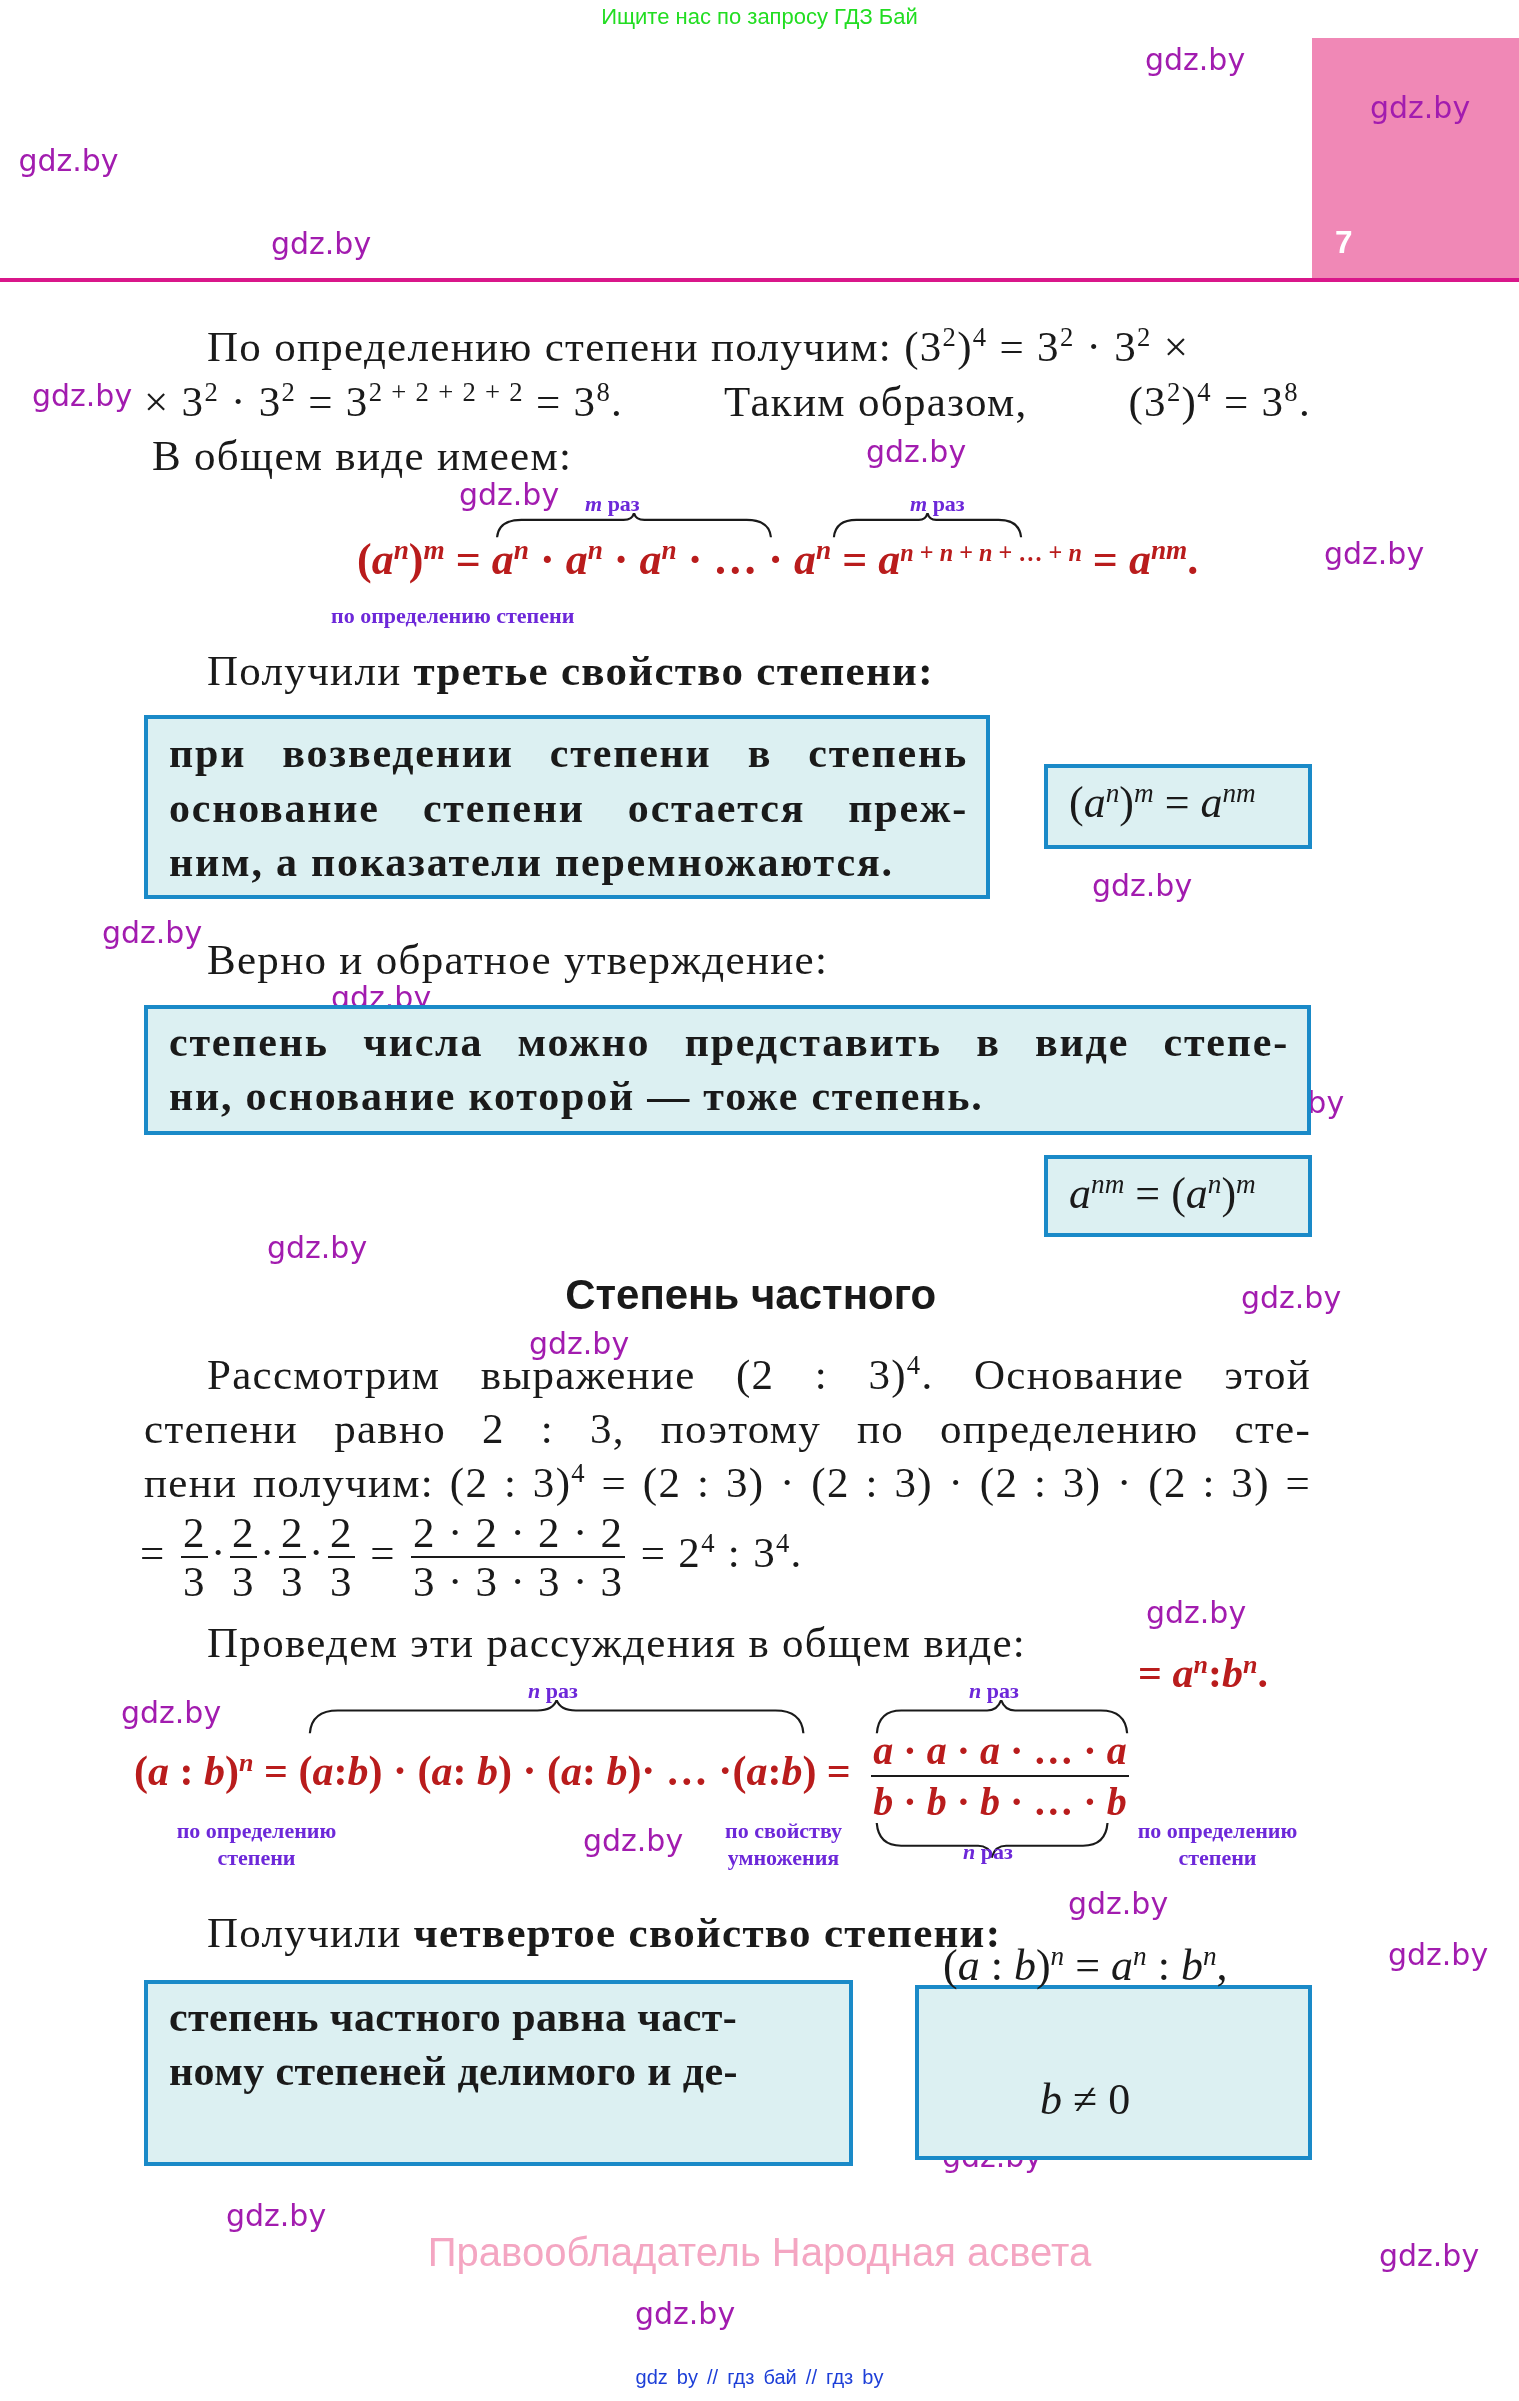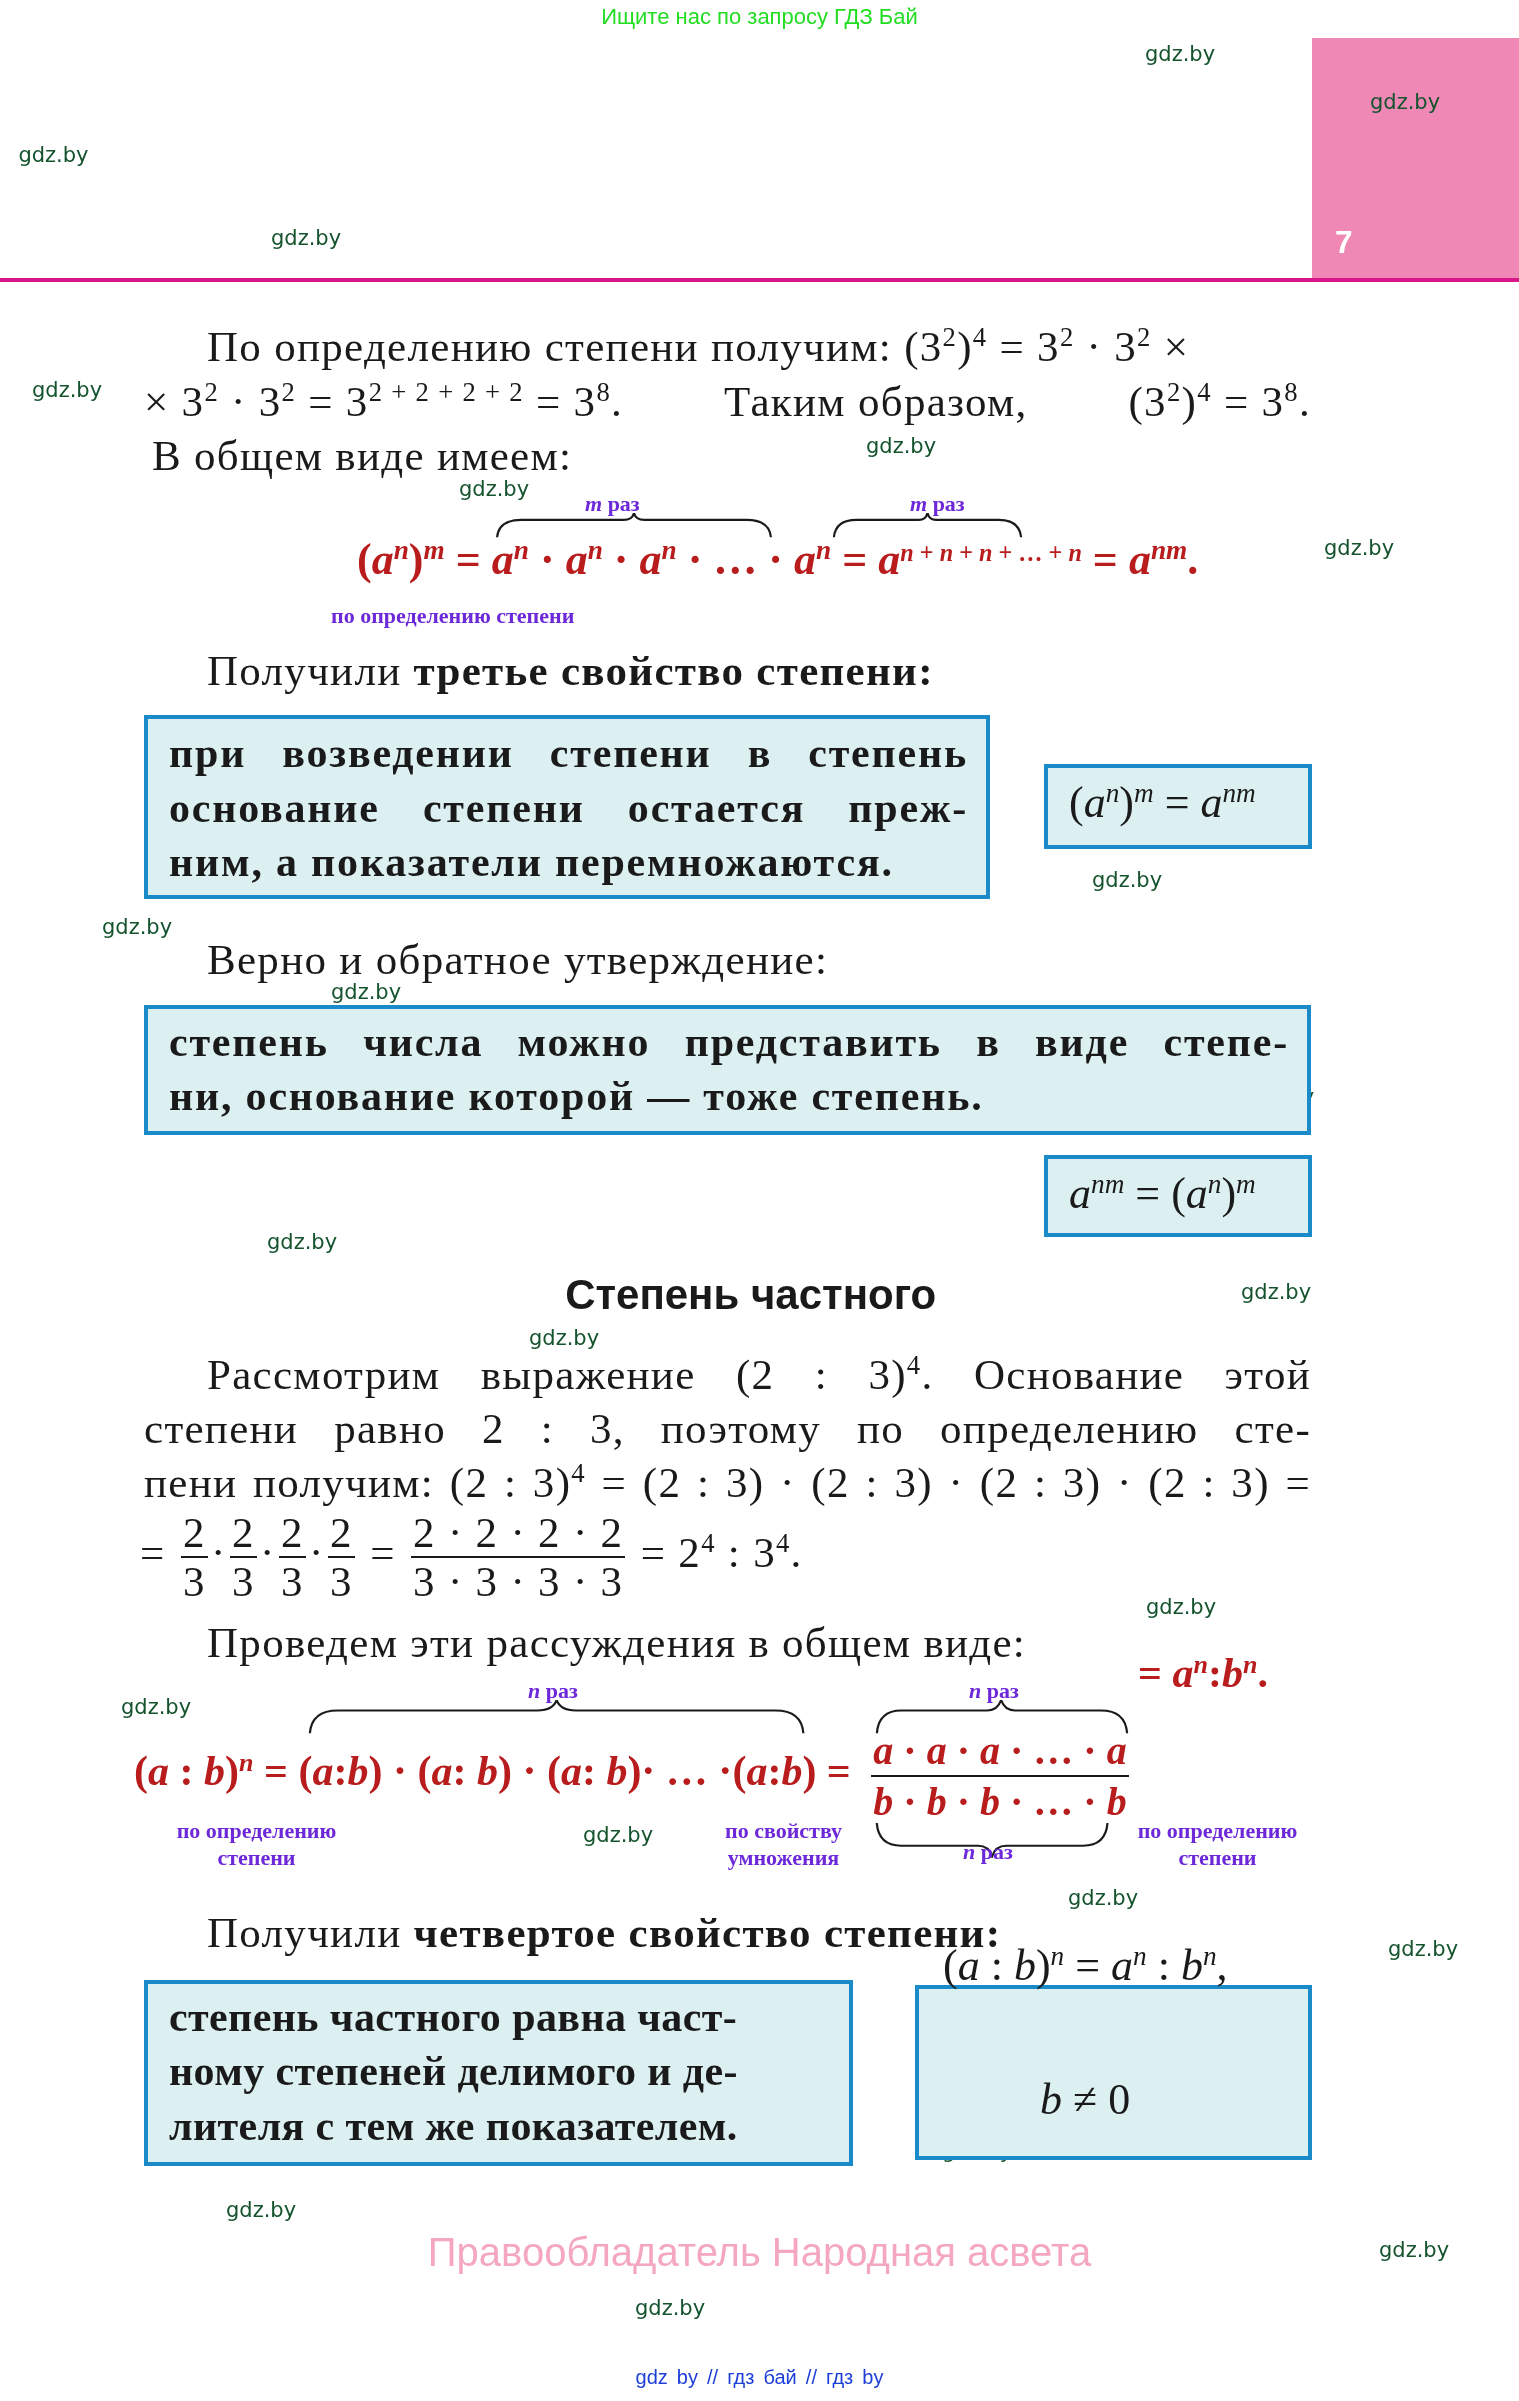--- a/index.html
+++ b/index.html
@@ -1,18 +1,18 @@
 <!DOCTYPE html>
 <html style="font-size:14px"><head>
 <meta charset="utf-8">
 <style>
   html,body{margin:0;padding:0;background:#fff;}
   #page{position:relative;width:1519px;height:2401px;overflow:hidden;background:#fff;color:#1a1a1a;
     font-family:"DejaVu Serif","Liberation Serif",serif;}
-  .wm{position:absolute;font-family:"DejaVu Sans","Liberation Sans",sans-serif;font-size:21px;color:#14532d;white-space:nowrap;}
+  .wm{position:absolute;font-family:"DejaVu Sans","Liberation Sans",sans-serif;font-size:30px;color:#a21caf;white-space:nowrap;}
   .top-banner{position:absolute;left:0;width:1519px;top:3.5px;text-align:center;font-family:"Liberation Sans",sans-serif;font-size:22px;color:#22dd22;}
   .pinkband{position:absolute;left:1312px;top:38px;width:207px;height:243px;background:#f088b6;}
   .pagenum{position:absolute;left:1335px;top:224px;font-family:"Liberation Sans",sans-serif;font-weight:bold;font-size:31.5px;color:#fff;}
   .hrule{position:absolute;left:0;top:278px;width:1519px;height:4.4px;background:#d9168a;}
   .runhead{position:absolute;left:440px;top:226px;font-family:"Liberation Serif",serif;font-size:35px;letter-spacing:0.9px;color:#222;white-space:nowrap;}
   .p{position:absolute;font-family:"Liberation Serif","DejaVu Serif",serif;font-size:43px;line-height:54px;color:#1a1a1a;white-space:nowrap;letter-spacing:1.3px;}
   .just{text-align:justify;text-align-last:justify;}
   .b{font-weight:bold;}
   sup{font-size:0.62em;vertical-align:0;position:relative;top:-0.55em;line-height:0;}
   .box{position:absolute;background:#dcf0f2;border:4.4px solid #1a8ac8;box-sizing:border-box;}
@@ -159,21 +159,20 @@
     <div>по определению</div>
     <div>степени</div>
   </div>
 
   <div class="p" style="left:207px;top:1906px;">
     <span>Получили </span><span class="b">четвертое свойство степени:</span>
   </div>
   <div class="box" style="left:144px;top:1980px;width:709px;height:186px;"></div>
   <div class="boxtext" style="left:169px;top:1990px;letter-spacing:0.4px;">степень частного равна част-</div>
   <div class="boxtext" style="left:169px;top:2044px;letter-spacing:0.4px;">ному степеней делимого и де-</div>
-  <div class="boxtext" style="left:169px;top:2099px;letter-spacing:0.4px;">лителя с тем же показателем.</div>
 
   <div class="box" style="left:915px;top:1985px;width:397px;height:175px;"></div>
   <div class="fml" style="left:943px;top:1940px;">(<i>a</i> : <i>b</i>)<sup><i>n</i></sup> = <i>a</i><sup><i>n</i></sup> : <i>b</i><sup><i>n</i></sup>,</div>
   <div class="fml" style="left:1040px;top:2074px;"><i>b</i> ≠ 0</div>
 
   <div class="copyright">Правообладатель Народная асвета</div>
   <div class="footer">gdz by  //  гдз бай  //  гдз by</div>
 </div>
 
 

